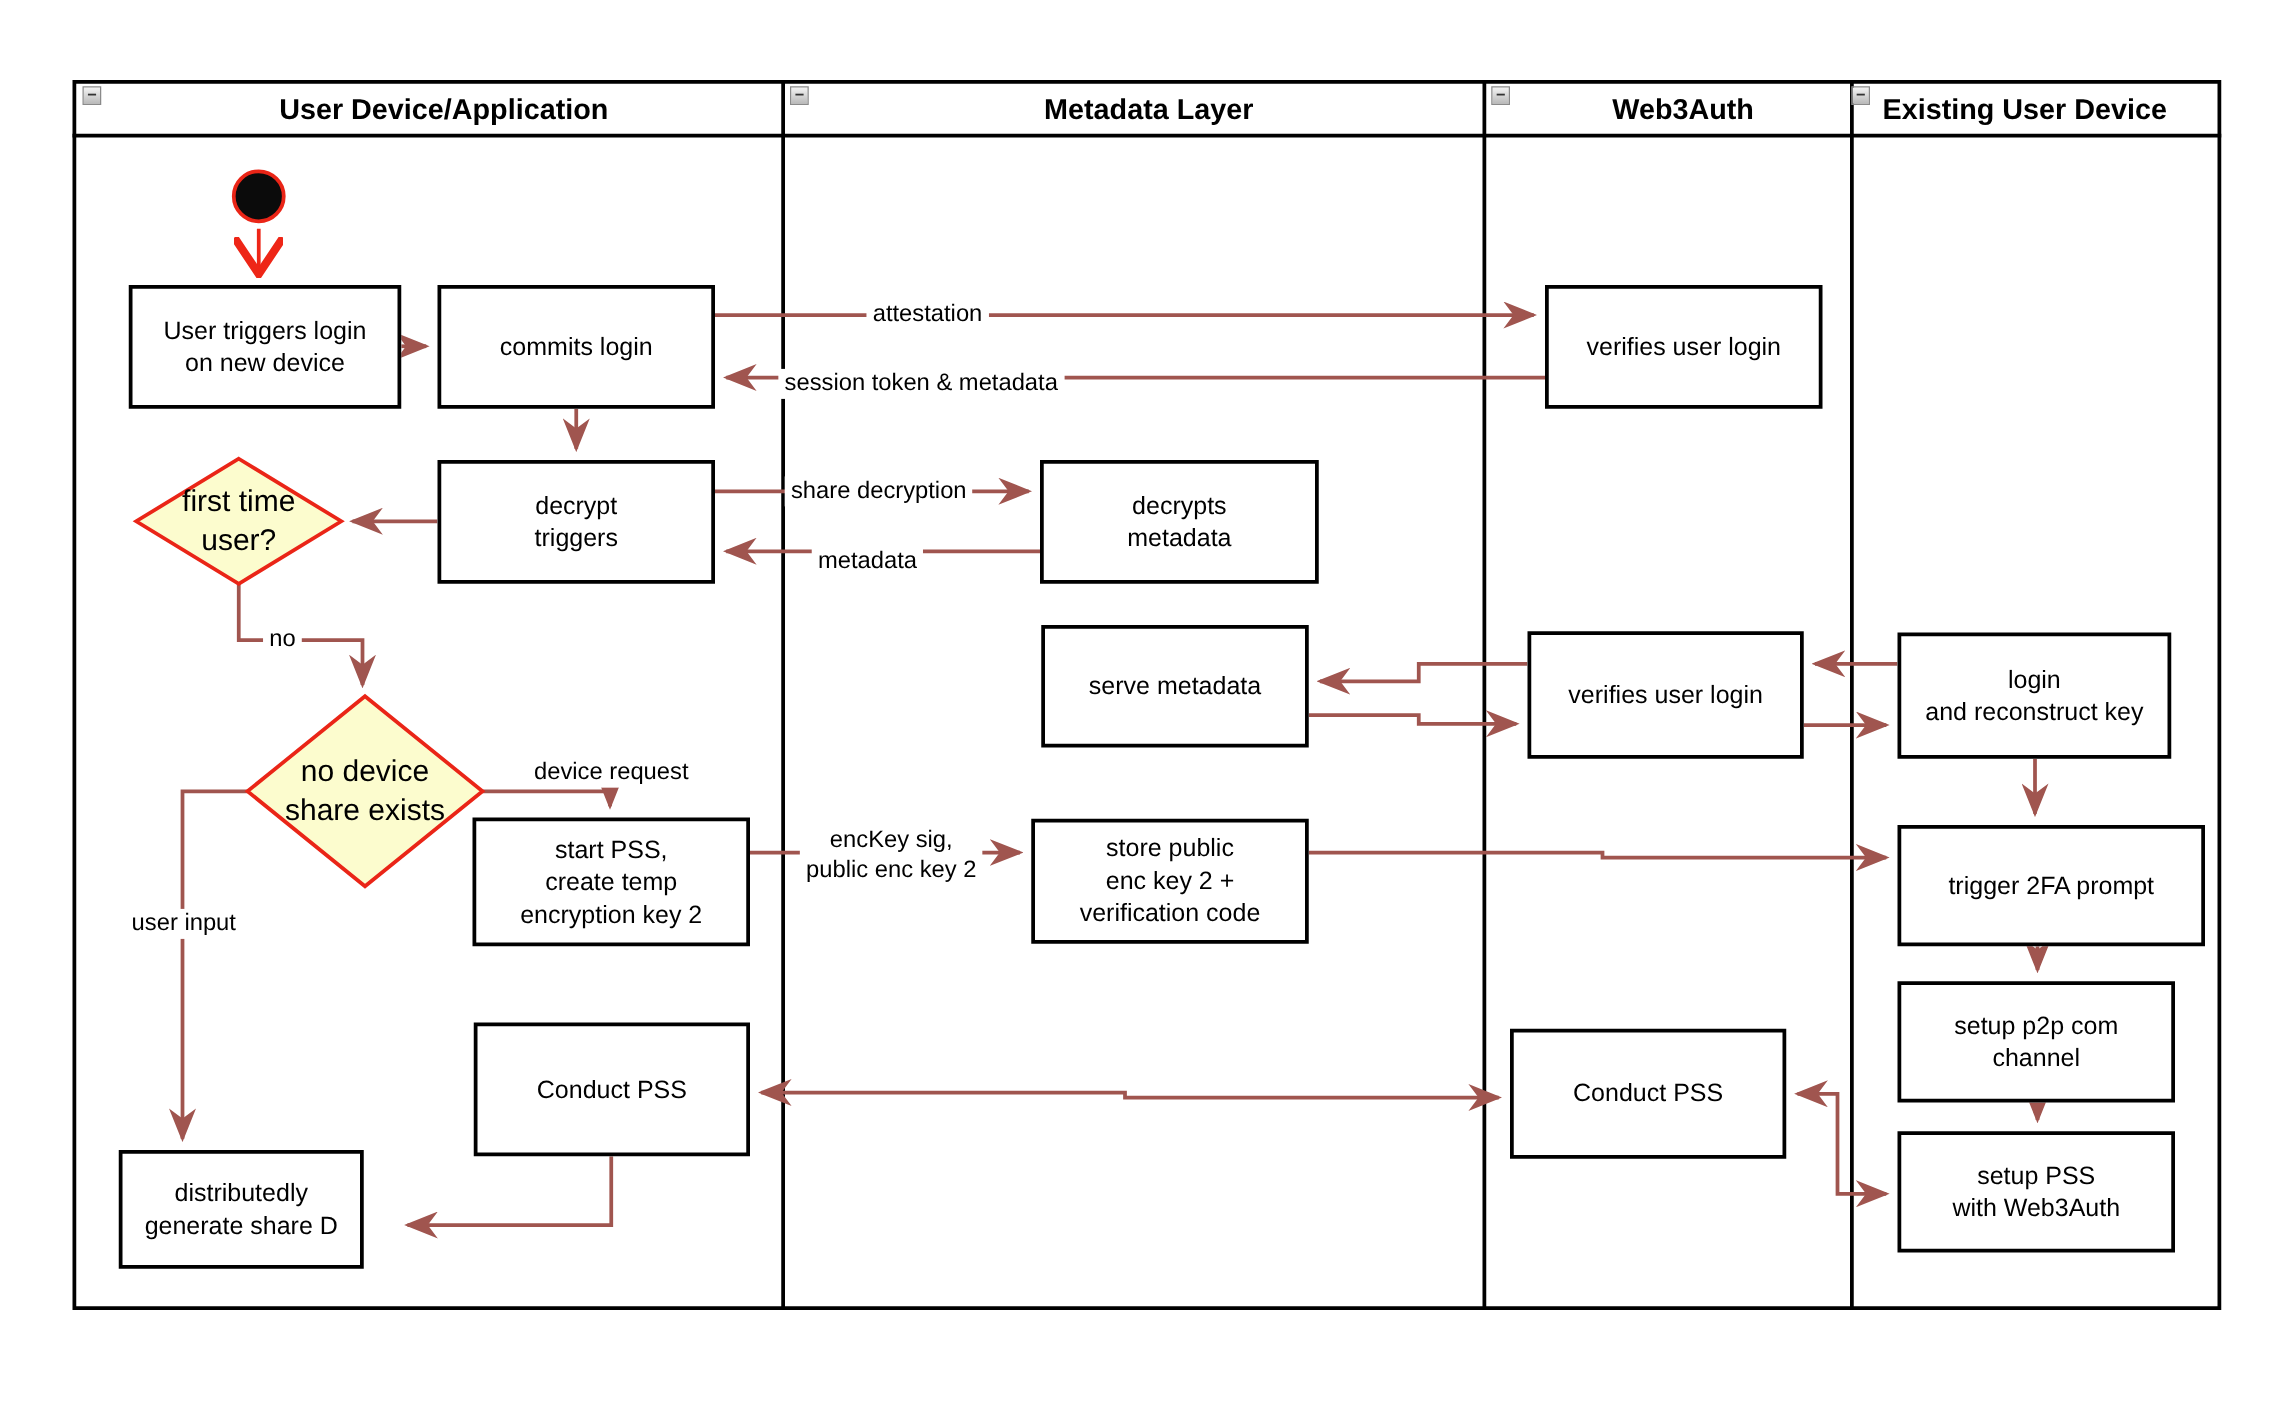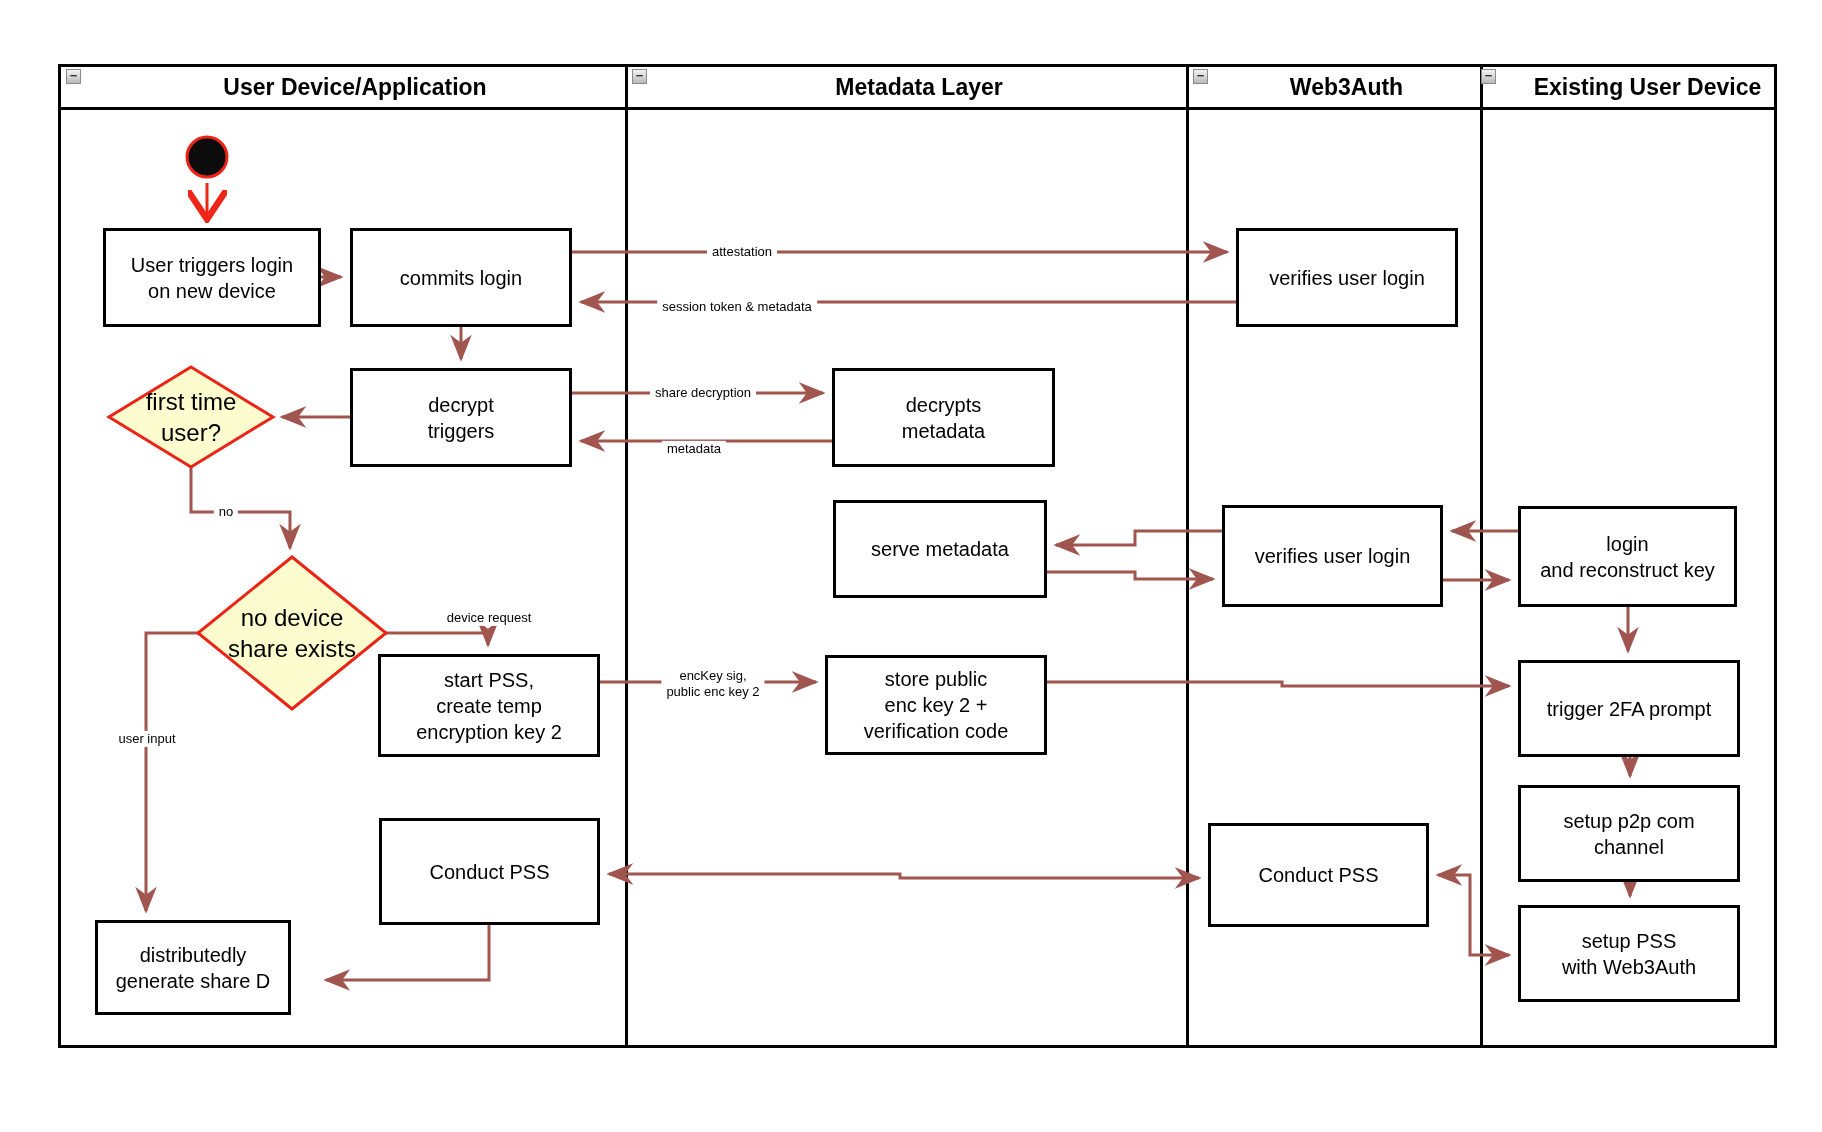--- a/index.html
+++ b/index.html
@@ -25,40 +25,40 @@
     display:flex;align-items:center;justify-content:center;text-align:center;
     font-size:20px;line-height:1.3;white-space:pre-line;
   }
   .diamond-label{
     position:absolute;transform:translate(-50%,-50%);
     text-align:center;font-size:24px;line-height:1.3;white-space:pre-line;
   }
   
   .edge-label{
     position:absolute;transform:translate(-50%,-50%);
-    background:#fff;padding:0 5px;font-size:13px;line-height:1.25;
+    background:#fff;padding:0 5px;font-size:19px;line-height:1.25;
     text-align:center;white-space:pre-line;
   }
   svg{position:absolute;left:0;top:0;}
 </style>
 </head>
 <body>
 
 <div id="stage">
 
   <div class="frame"></div>
   <div class="header-row"></div>
   <div class="lane-divider" style="left:625px;"></div>
   <div class="lane-divider" style="left:1186px;"></div>
   <div class="lane-divider" style="left:1480px;"></div>
 
   <div class="lane-title" style="left:61px;width:564px;">User Device/Application</div>
   <div class="lane-title" style="left:628px;width:558px;">Metadata Layer</div>
   <div class="lane-title" style="left:1189px;width:291px;">Web3Auth</div>
-  <div class="lane-title" style="left:1494px;width:283px;text-align:center;">Existing User Device</div>
+  <div class="lane-title" style="left:1494px;width:283px;text-align:left;">Existing User Device</div>
 
   <div class="collapse-btn" style="left:66px;top:69px;">−</div>
   <div class="collapse-btn" style="left:632px;top:69px;">−</div>
   <div class="collapse-btn" style="left:1193px;top:69px;">−</div>
   <div class="collapse-btn" style="left:1481px;top:69px;">−</div>
 
   <svg width="1822" height="1132" viewBox="0 0 1822 1132">
     <defs>
       <marker id="mh" viewBox="0 0 10 8" refX="9" refY="4" markerWidth="9" markerHeight="7.2" orient="auto-start-reverse">
         <path d="M0,0 L10,4 L0,8 L3,4 z" fill="#A0554F"></path>
@@ -111,21 +111,21 @@
   <div class="node" style="left:833px;top:500px;width:214px;height:98px;">serve metadata</div>
   <div class="node" style="left:1222px;top:505px;width:221px;height:102px;">verifies user login</div>
   <div class="node" style="left:1518px;top:506px;width:219px;height:101px;">login
 and reconstruct key</div>
   <div class="node" style="left:378px;top:654px;width:222px;height:103px;">start PSS,
 create temp
 encryption key 2</div>
   <div class="node" style="left:825px;top:655px;width:222px;height:100px;">store public
 enc key 2 +
 verification code</div>
-  <div class="node" style="left:1518px;top:660px;width:222px;height:97px;">trigger 2FA prompt</div>
+  <div class="node" style="left:1518px;top:660px;width:246px;height:97px;">trigger 2FA prompt</div>
   <div class="node" style="left:1518px;top:785px;width:222px;height:97px;">setup p2p com
 channel</div>
   <div class="node" style="left:1518px;top:905px;width:222px;height:97px;">setup PSS
 with Web3Auth</div>
   <div class="node" style="left:379px;top:818px;width:221px;height:107px;">Conduct PSS</div>
   <div class="node" style="left:1208px;top:823px;width:221px;height:104px;">Conduct PSS</div>
   <div class="node" style="left:95px;top:920px;width:196px;height:95px;">distributedly
 generate share D</div>
 
   <div class="diamond-label" style="left:191px;top:417px;">first time

